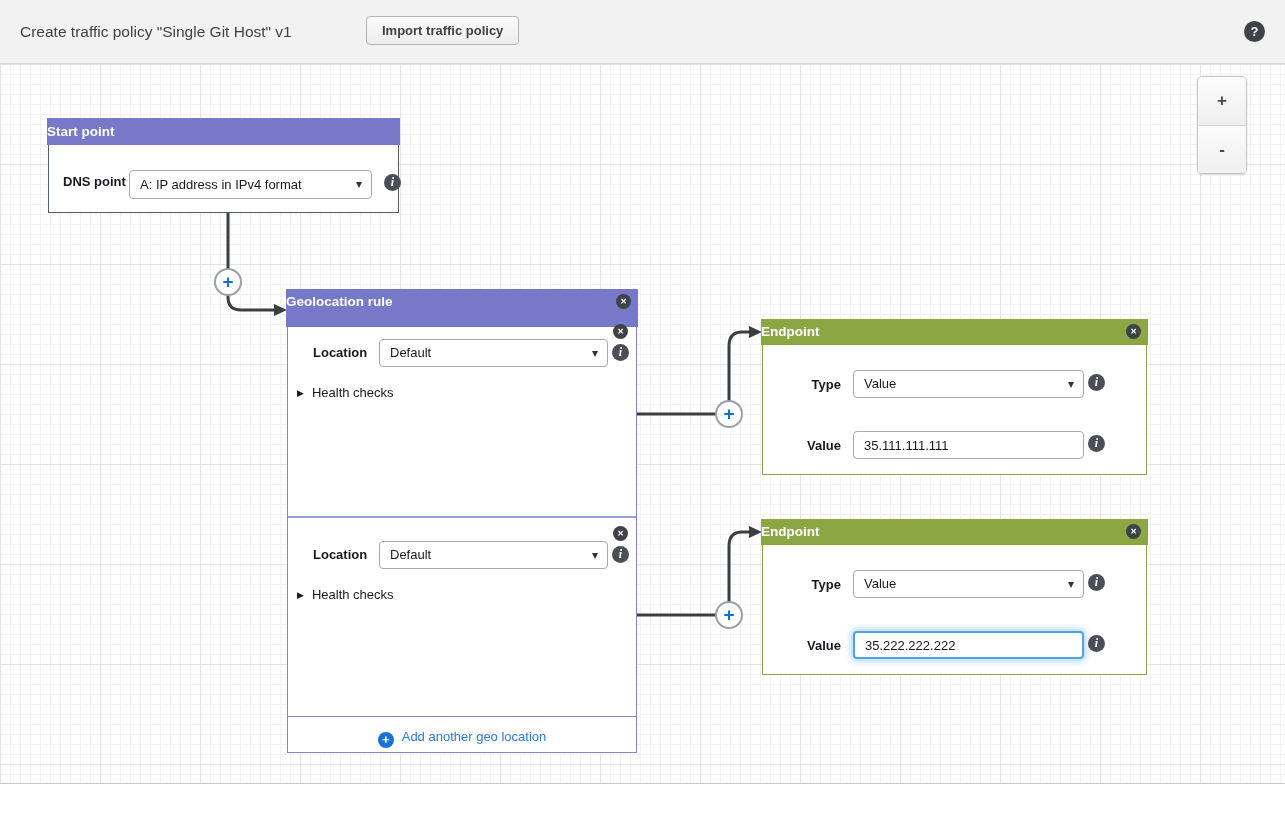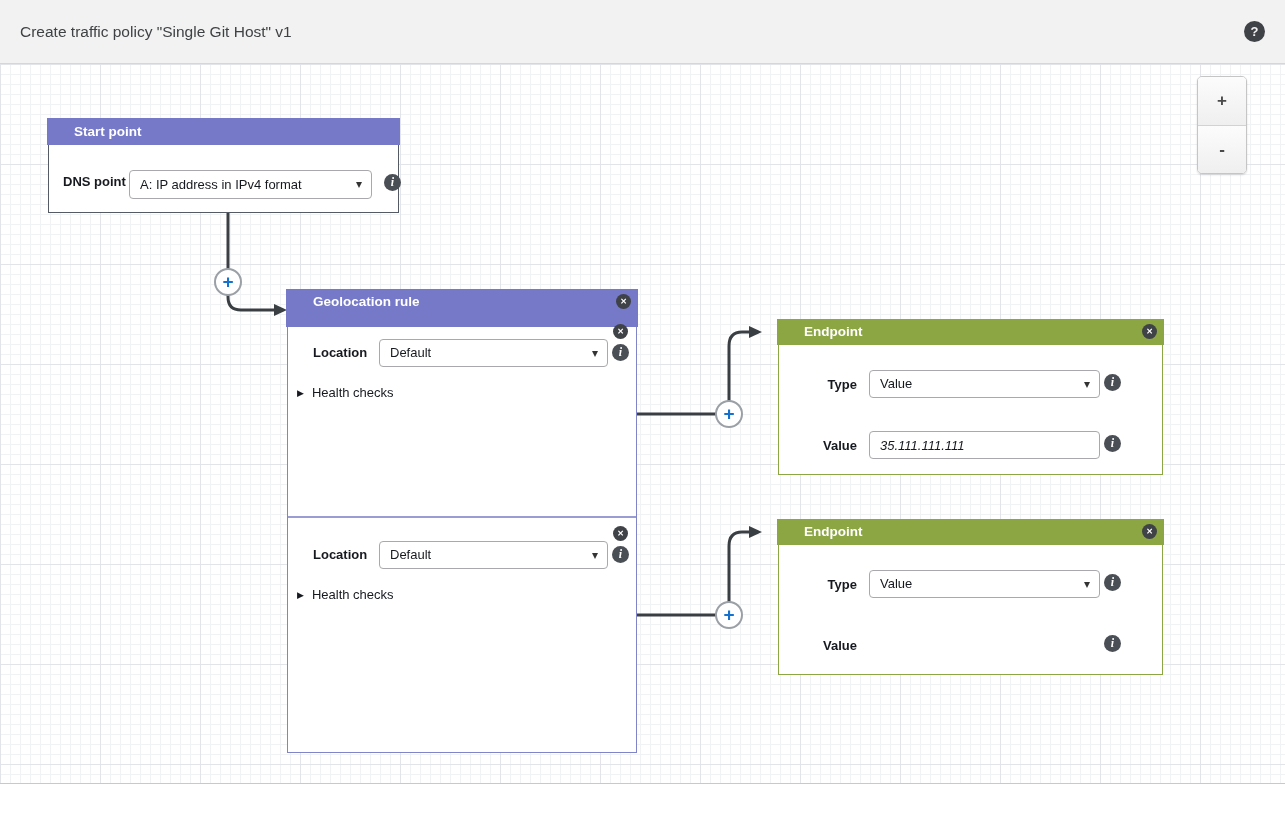--- a/index.html
+++ b/index.html
@@ -46,21 +46,21 @@
     border-bottom: 1px solid #c9c9c9;
   }
 
   svg.connectors { position: absolute; left: 0; top: 0; width: 1285px; height: 838px;
     pointer-events: none; z-index: 1; }
 
   
   .node { position: absolute; background: #fff; z-index: 2; }
   .node-header {
     position: absolute; left: 0; top: 0; right: 0;
-    color: #fff; font-size: 13.5px; font-weight: bold; padding-left: 27px;
+    color: #fff; font-size: 13.5px; font-weight: bold; padding-left: 0;
   }
   .hdr-close { position: absolute; right: 7px; }
 
   .close-icon {
     width: 15px; height: 15px; border-radius: 50%; background: #3f4247;
     color: #fff; font-size: 8px; font-weight: bold;
     display: flex; align-items: center; justify-content: center; cursor: pointer;
   }
   .info-icon {
     position: absolute; width: 17px; height: 17px; border-radius: 50%;
@@ -107,35 +107,34 @@
     border-top: 1px solid #8085c8; text-align: center; line-height: 37px;
   }
   .add-geo-link { font-size: 13px; color: #2e77d8; cursor: pointer; display: inline-block; }
   .add-plus {
     display: inline-block; width: 16px; height: 16px; border-radius: 50%;
     background: #1a73d4; color: #fff; font-size: 13px; font-weight: bold;
     line-height: 16px; text-align: center; vertical-align: -3px; margin-right: 8px;
   }
 
   
-  .endpoint { width: 385px; height: 156px; border: 1px solid #8da644; margin-left: 16px; }
+  .endpoint { width: 385px; height: 156px; border: 1px solid #8da644; }
   .endpoint .node-header { height: 26px; line-height: 26px; background: #8da644;
     margin: -1px; right: -1px; left: -1px; }
   .endpoint .node-header .hdr-close { top: 5px; }
   .endpoint .label-type { left: 0; top: 57px; width: 78px; text-align: right; }
   .endpoint .label-value { left: 0; top: 118px; width: 78px; text-align: right; }
   .endpoint .dropdown { left: 90px; top: 50px; width: 231px; }
   .endpoint .info-type { left: 325px; top: 54px; }
   .endpoint .info-value { left: 325px; top: 115px; }
   .value-input {
     position: absolute; left: 90px; top: 111px; width: 231px; height: 28px;
     border: 1px solid #a9a9ad; border-radius: 4px; background: #fff;
     font-family: "Liberation Sans", sans-serif; font-size: 13px; color: #16191f;
     padding: 0 10px;
-    font-style: italic;
   }
   .value-input.focused {
     border: 2px solid #54a2e0;
     box-shadow: 0 0 6px 2px rgba(66,165,245,0.45);
     outline: none;
   }
 
   
   .plus-circle {
     position: absolute; width: 28px; height: 28px; border-radius: 50%;
@@ -162,20 +161,21 @@
   .footer { position: absolute; left: 0; top: 785px; width: 1285px; height: 53px;
     background: #fff; }
 </style>
 </head>
 <body>
 
 <div id="page">
 
   <div class="topbar">
     <div class="page-title">Create traffic policy "Single Git Host" v1</div>
+    <button class="import-btn">Import traffic policy</button>
     <div class="help-icon">?</div>
   </div>
 
   <div class="canvas"></div>
 
   <svg class="connectors" viewBox="0 0 1285 838" xmlns="http://www.w3.org/2000/svg">
     <g stroke="#3a3f44" stroke-width="3" fill="none">
       <path d="M 228 213 L 228 297 Q 228 310 241 310 L 278 310"></path>
       <path d="M 637 414 L 729 414 L 729 346 Q 729 332 742 332 L 752 332"></path>
       <path d="M 637 615 L 729 615 L 729 546 Q 729 532 742 532 L 752 532"></path>
@@ -222,20 +222,23 @@
       <div class="dropdown">
         <span class="dd-text">Default</span>
         <span class="dd-caret">▾</span>
       </div>
       <span class="info-icon">i</span>
       <div class="health-row">
         <span class="tri">▶</span><span>Health checks</span>
       </div>
     </div>
 
+    <div class="geo-footer">
+      <span class="add-geo-link"><span class="add-plus">+</span><span>Add another geo location</span></span>
+    </div>
   </div>
 
   <div class="node endpoint" style="left:762px; top:319px;">
     <div class="node-header">
       <span>Endpoint</span>
       <span class="close-icon hdr-close">✕</span>
     </div>
     <div class="field-label label-type">Type</div>
     <div class="dropdown">
       <span class="dd-text">Value</span>
@@ -252,20 +255,21 @@
       <span>Endpoint</span>
       <span class="close-icon hdr-close">✕</span>
     </div>
     <div class="field-label label-type">Type</div>
     <div class="dropdown">
       <span class="dd-text">Value</span>
       <span class="dd-caret">▾</span>
     </div>
     <span class="info-icon info-type">i</span>
     <div class="field-label label-value">Value</div>
+    <input class="value-input focused" type="text" value="35.222.222.222" style="">
     <span class="info-icon info-value">i</span>
   </div>
 
   <div class="plus-circle" style="left:214px; top:268px;">+</div>
   <div class="plus-circle" style="left:715px; top:400px;">+</div>
   <div class="plus-circle" style="left:715px; top:601px;">+</div>
 
   <div class="zoom-controls">
     <button class="zoom-btn">+</button>
     <button class="zoom-btn">-</button>

